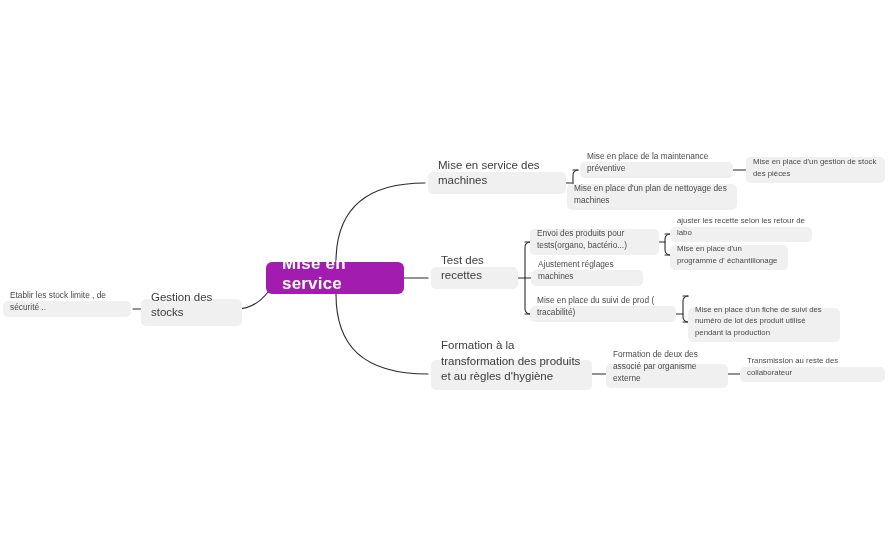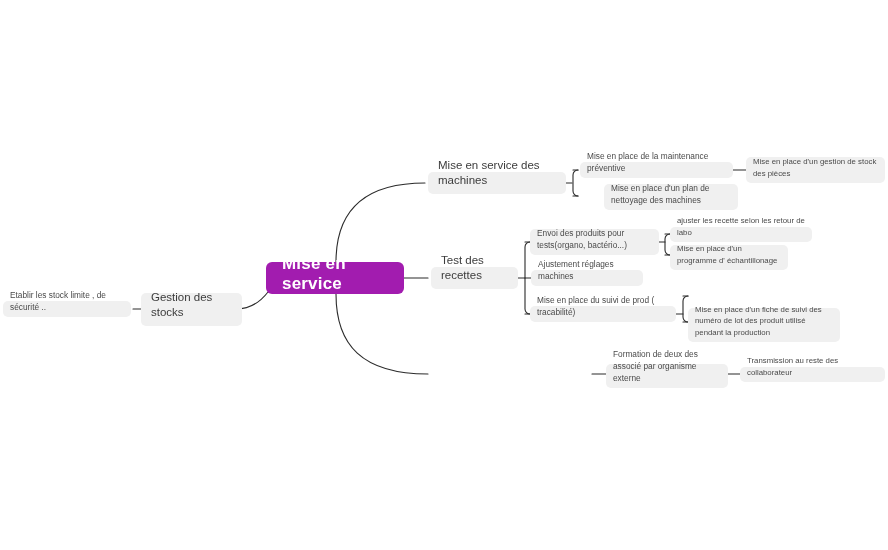--- a/index.html
+++ b/index.html
@@ -109,41 +109,41 @@
       <path d="M 592 374 L 606 374"></path>
 
       <path d="M 728 374 L 740 374"></path>
     </g>
   </svg>
 
   <div class="node node-root" style="left:266px; top:262px; width:138px; height:32px;">
     <span>Mise en service</span>
   </div>
 
-  <div class="node node-l1" style="left:141px; top:293px; width:101px; height:33px; justify-content:center;">
+  <div class="node node-l1" style="left:141px; top:299px; width:101px; height:27px; justify-content:center;">
     <span>Gestion des stocks</span>
   </div>
 
   <div class="node node-l2" style="left:3px; top:301px; width:128px; height:16px;">
     <span>Etablir les stock limite , de sécurité ..</span>
   </div>
 
   <div class="node node-l1" style="left:428px; top:172px; width:138px; height:22px;">
     <span>Mise en service des machines</span>
   </div>
 
   <div class="node node-l2" style="left:580px; top:162px; width:153px; height:16px;">
     <span>Mise en place de la maintenance préventive</span>
   </div>
 
   <div class="node node-l3" style="left:746px; top:157px; width:139px; height:26px;">
     <span>Mise en place d'un gestion de stock des pièces</span>
   </div>
 
-  <div class="node node-l2" style="left:604px; top:184px; width:134px; height:26px;">
+  <div class="node node-l2" style="left:567px; top:184px; width:170px; height:26px;">
     <span>Mise en place d'un plan de nettoyage des machines</span>
   </div>
 
   <div class="node node-l1" style="left:431px; top:267px; width:87px; height:22px;">
     <span>Test des recettes</span>
   </div>
 
   <div class="node node-l2" style="left:530px; top:229px; width:129px; height:26px;">
     <span>Envoi des produits pour tests(organo, bactério...)</span>
   </div>
@@ -162,20 +162,23 @@
 
   <div class="node node-l2" style="left:530px; top:306px; width:146px; height:16px;">
     <span>Mise en place du suivi de prod ( tracabilité)</span>
   </div>
 
 
   <div class="node node-l3" style="left:688px; top:308px; width:152px; height:34px;">
     <span>Mise en place d'un fiche de suivi des numéro de lot des produit utilisé pendant la production</span>
   </div>
 
+  <div class="node node-l1" style="left:431px; top:360px; width:161px; height:30px;">
+    <span>Formation à la transformation des produits et au règles d'hygiène</span>
+  </div>
 
   <div class="node node-l2" style="left:606px; top:364px; width:122px; height:24px;">
     <span>Formation de deux des associé par organisme externe</span>
   </div>
 
   <div class="node node-l3" style="left:740px; top:367px; width:145px; height:15px;">
     <span>Transmission au reste des collaborateur</span>
   </div>
 
 </div>

